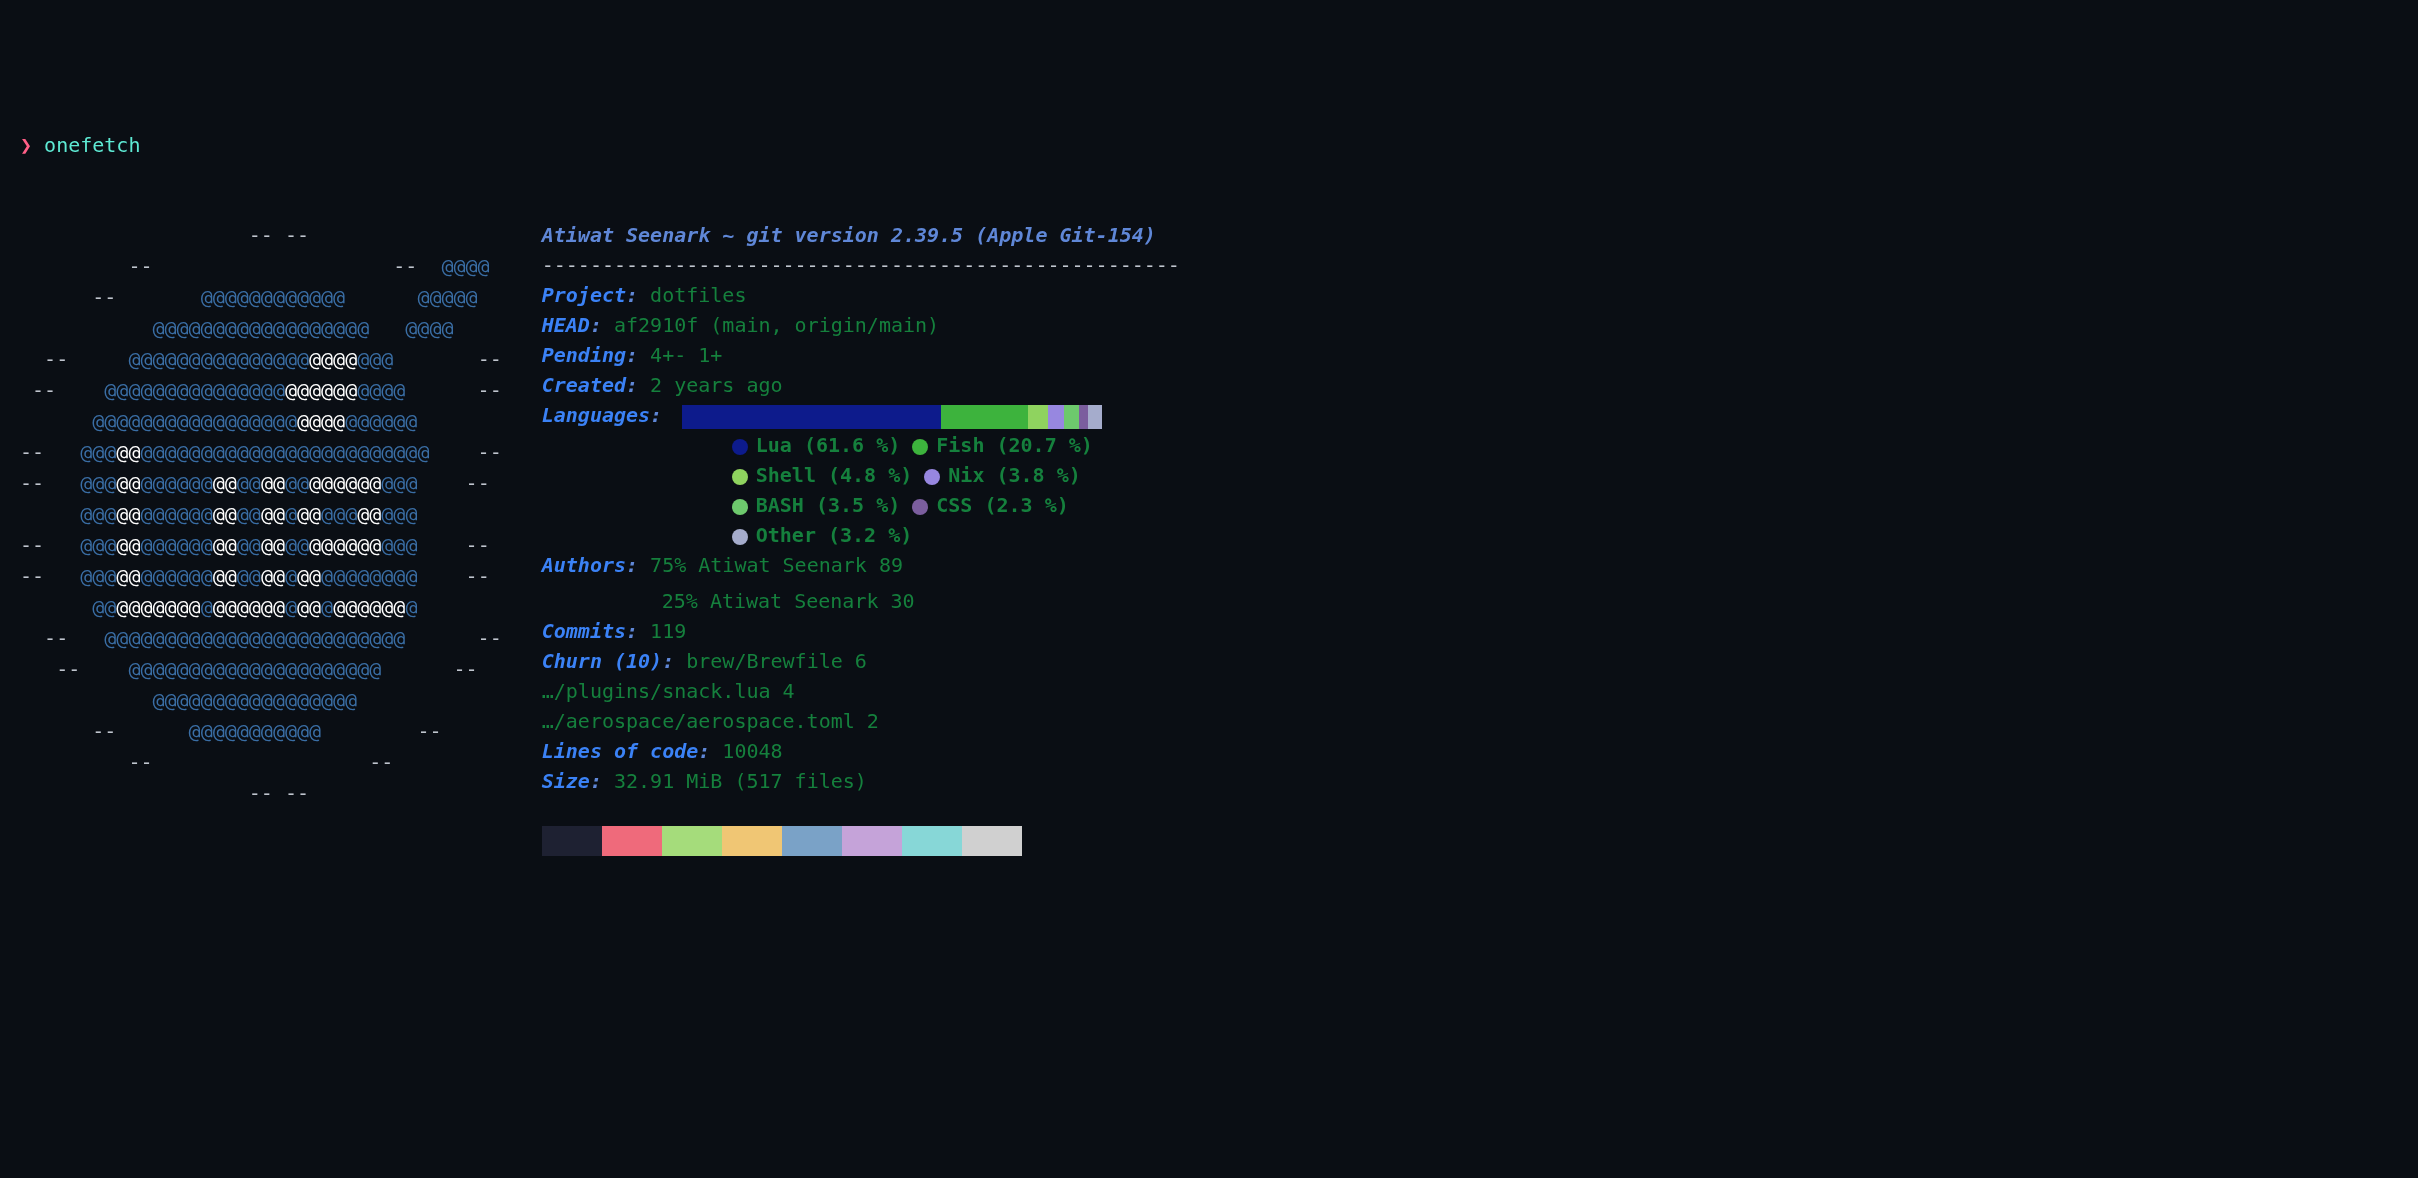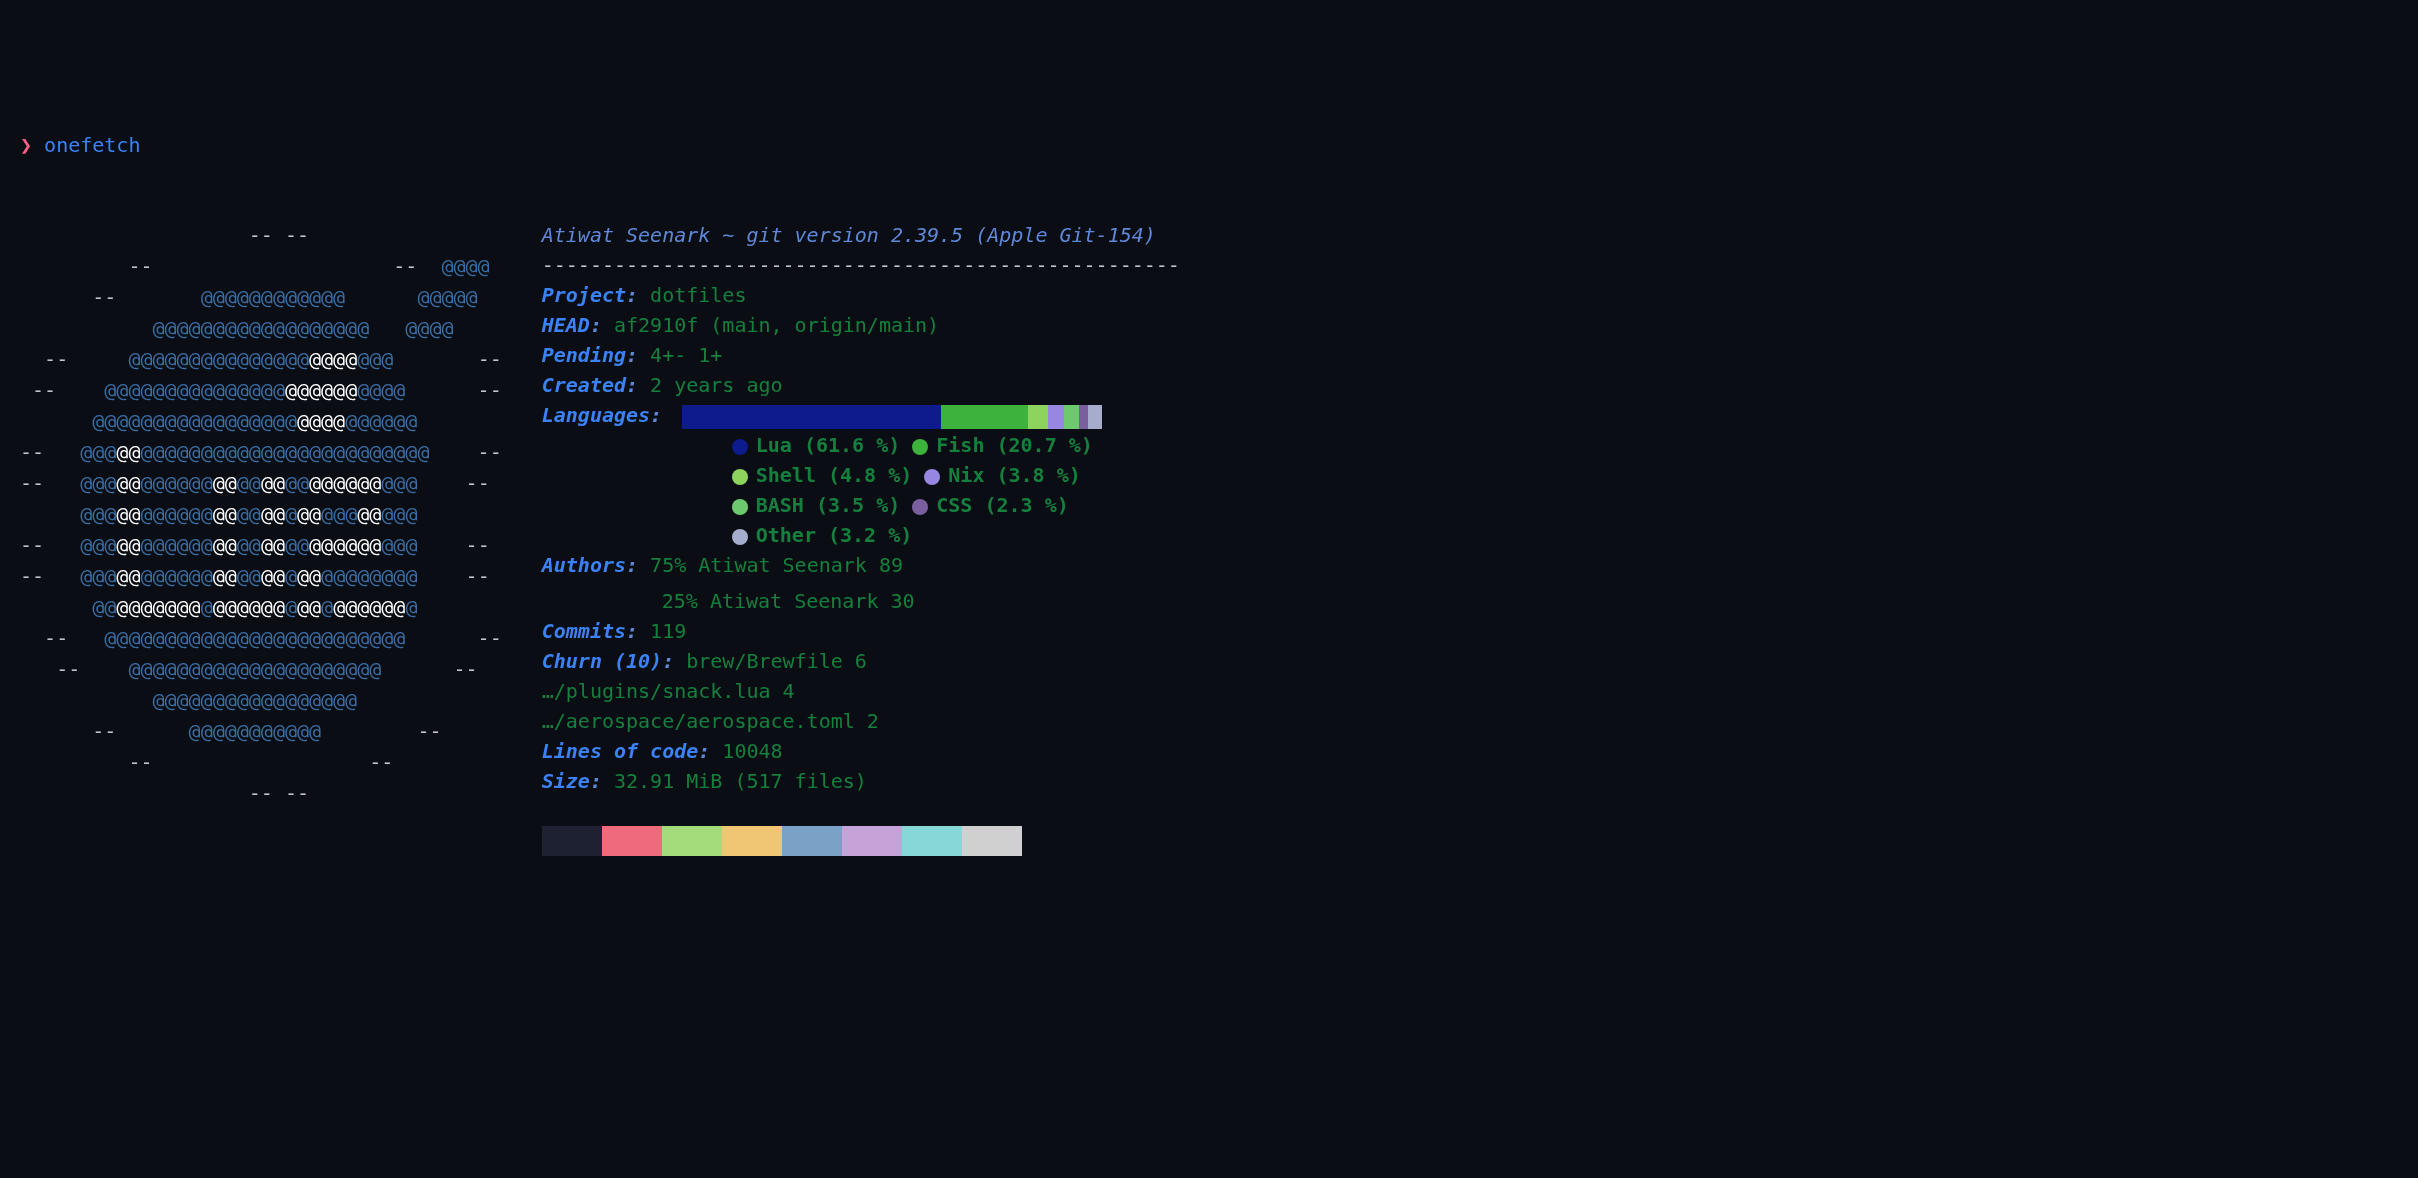--- a/index.html
+++ b/index.html
@@ -14,21 +14,21 @@
       font-size: 20px;
       line-height: 1.5;
       padding: 10px 20px;
       white-space: pre;
       overflow: hidden;
     }
     .prompt-symbol {
       color: #ff5f87;
     }
     .command {
-      color: #3b82f6;
+      color: #5eead4;
     }
     .container {
       display: flex;
       gap: 40px;
     }
     .ascii-art {
       flex-shrink: 0;
       white-space: pre;
       line-height: 1.55;
     }
@@ -44,21 +44,21 @@
     .at-white {
       color: #ffffff;
     }
     .info {
       flex: 1;
       white-space: normal;
     }
     .header-line {
       color: #5f87d7;
       font-style: italic;
-      font-weight: normal;
+      font-weight: bold;
     }
     .separator {
       color: #c0c5ce;
       letter-spacing: 0;
     }
     .label {
       color: #3b82f6;
       font-style: italic;
       font-weight: bold;
     }

